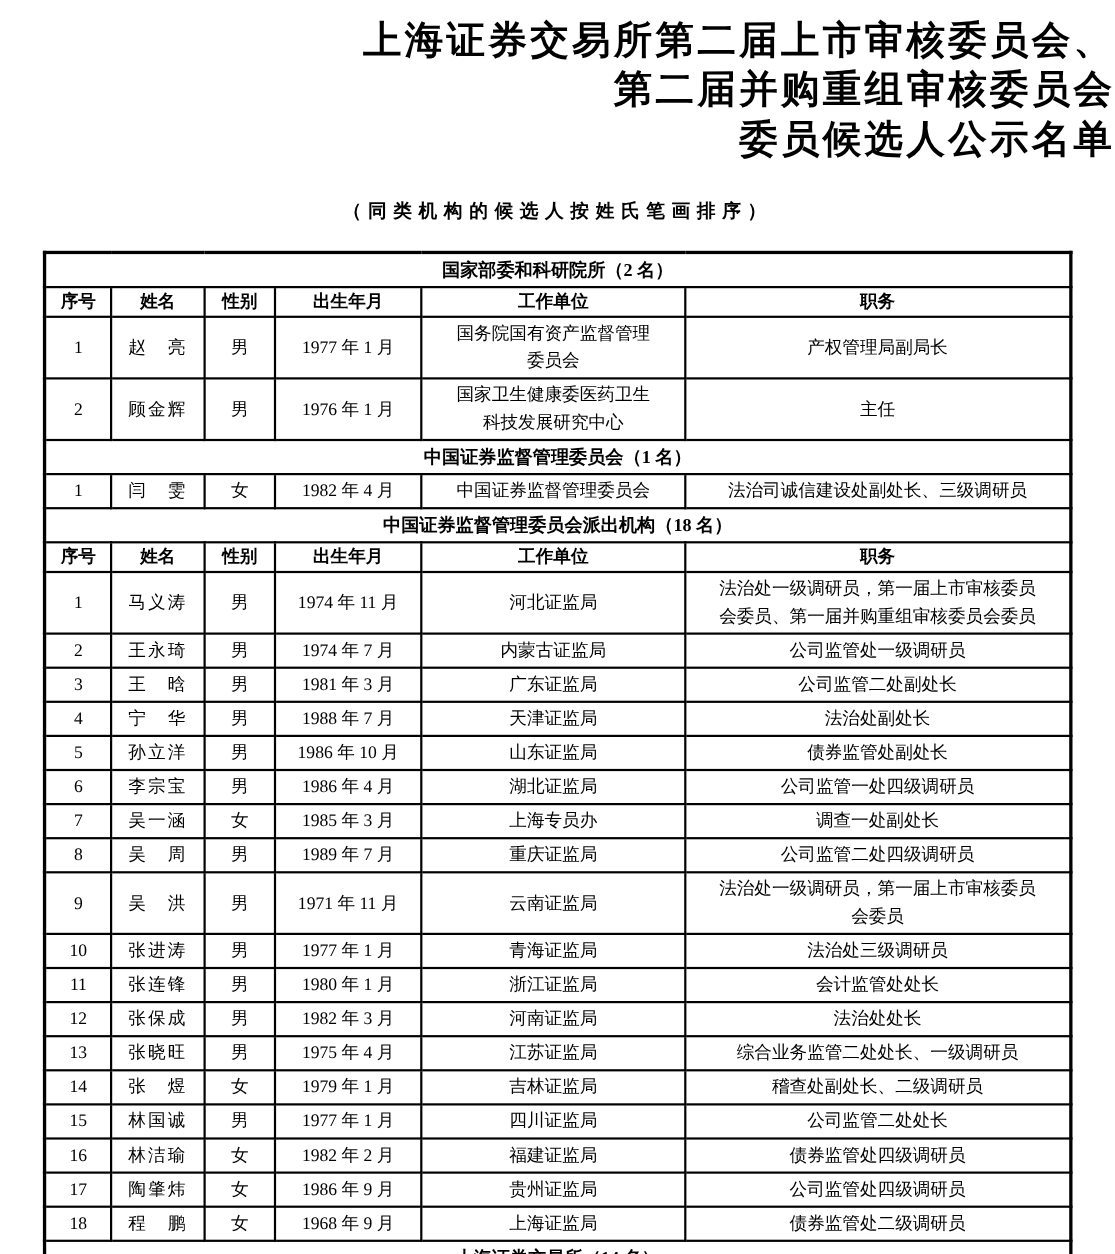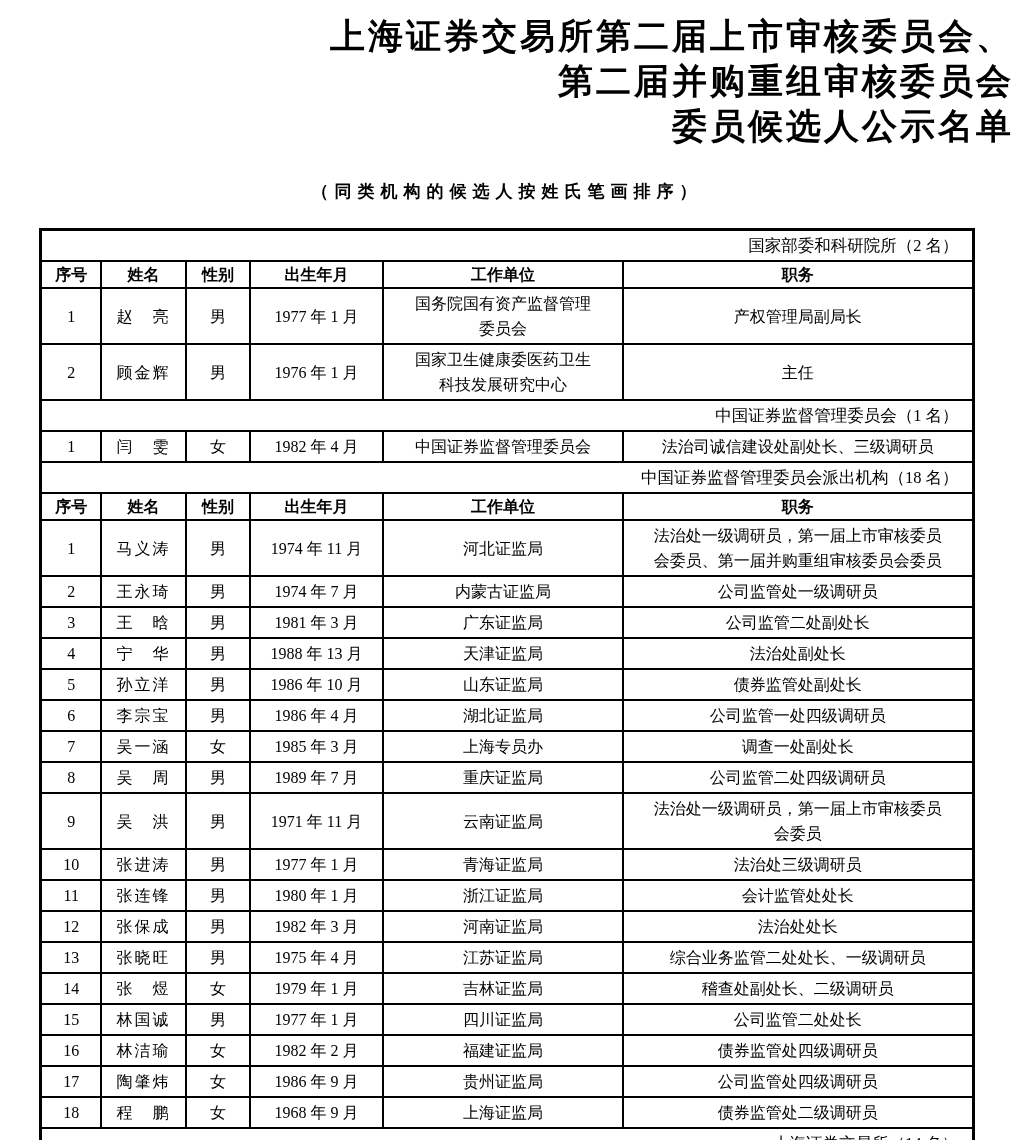--- a/index.html
+++ b/index.html
@@ -37,22 +37,22 @@
     border: 3px solid #000;
   }
   table.roster td, table.roster th {
     border: 2px solid #000;
     text-align: center;
     vertical-align: middle;
     font-size: 16px;
     line-height: 25px;
   }
   tr.section-row td {
-    text-align: right;
-    font-weight: normal;
+    text-align: center;
+    font-weight: bold;
     padding: 2px 13px;
     height: 25px;
     font-size: 16.5px;
   }
   tr.cols-row th {
     font-weight: bold;
     height: 24px;
     font-size: 16px;
   }
   tr.data-row td { height: 30px; padding: 2px 4px; }
@@ -161,21 +161,21 @@
         <td class="cell-name">王　晗</td>
         <td>男</td>
         <td>1981 年 3 月</td>
         <td class="cell-unit">广东证监局</td>
         <td class="cell-duty">公司监管二处副处长</td>
       </tr>
       <tr class="data-row">
         <td>4</td>
         <td class="cell-name">宁　华</td>
         <td>男</td>
-        <td>1988 年 13 月</td>
+        <td>1988 年 7 月</td>
         <td class="cell-unit">天津证监局</td>
         <td class="cell-duty">法治处副处长</td>
       </tr>
       <tr class="data-row">
         <td>5</td>
         <td class="cell-name">孙立洋</td>
         <td>男</td>
         <td>1986 年 10 月</td>
         <td class="cell-unit">山东证监局</td>
         <td class="cell-duty">债券监管处副处长</td>

